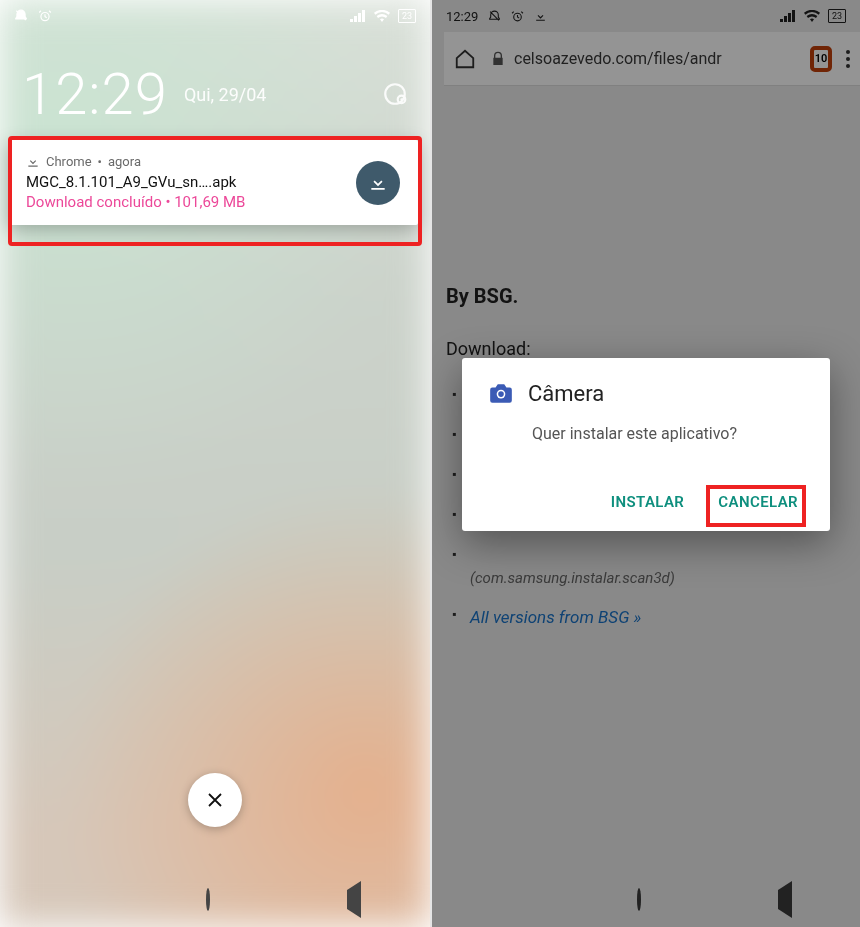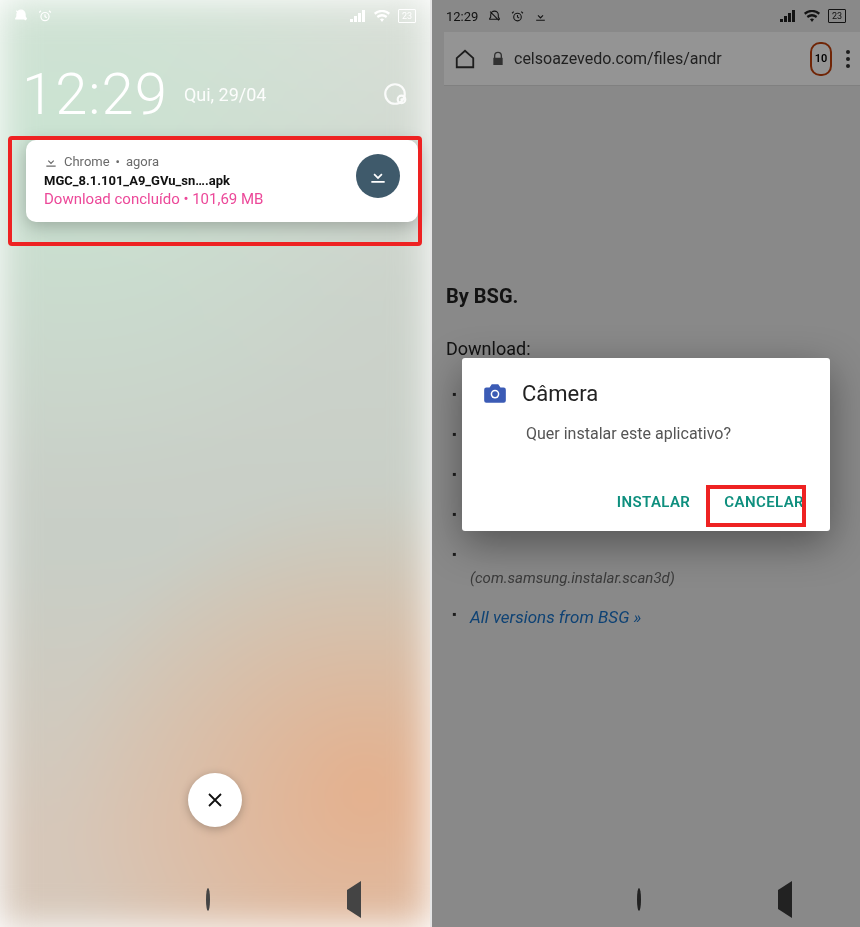--- a/index.html
+++ b/index.html
@@ -36,32 +36,32 @@
 
   .clock-row {
     position:absolute; top:60px; left:22px; right:22px;
     display:flex; align-items:center; color:#fff;
   }
   .clock { font-size:58px; font-weight:300; letter-spacing:1px; }
   .date  { font-size:18px; margin-left:16px; font-weight:400; opacity:.95; }
   .lock-side-icon { margin-left:auto; font-size:22px; opacity:.9; position:relative; }
 
   .notif-card {
-    position:absolute; top:140px; left:26px; right:12px;
-    background:#fff; border-radius:10px; padding:14px 18px;
+    position:absolute; top:140px; left:8px; right:12px;
+    background:#fff; border-radius:2px; padding:14px 18px;
     box-shadow:0 4px 18px rgba(0,0,0,.25);
-    display:flex; gap:12px;
+    display:flex; align-items:center; gap:12px;
   }
   .notif-highlight {
     position:absolute; top:136px; left:8px; right:8px; height:110px;
     border:4px solid #e22; border-radius:4px; pointer-events:none;
   }
   .notif-main { flex:1; min-width:0; }
   .notif-header { display:flex; align-items:center; gap:6px; color:#6a6a6a; font-size:13px; }
-  .notif-title  { font-size:13px; font-weight:700; color:#111; margin-top:4px; white-space:nowrap; overflow:hidden; text-overflow:ellipsis; }
+  .notif-title  { font-size:15px; font-weight:400; color:#111; margin-top:4px; white-space:nowrap; overflow:hidden; text-overflow:ellipsis; }
   .notif-sub    { font-size:15px; color:#ec4899; margin-top:2px; }
   .notif-action {
     width:44px; height:44px; border-radius:50%; background:#3f5a6b;
     display:flex; align-items:center; justify-content:center; color:#fff; flex-shrink:0;
   }
 
   .close-btn {
     position:absolute; bottom:100px; left:50%; transform:translateX(-50%);
     width:54px; height:54px; border-radius:50%; background:#fff;
     display:flex; align-items:center; justify-content:center;
@@ -80,21 +80,21 @@
 
   
   .right-bg { position:absolute; inset:0; background:#ececec; }
   .appbar {
     position:absolute; top:32px; left:12px; right:0; height:54px;
     background:#fff; display:flex; align-items:center; padding:0 10px; gap:14px;
     border-bottom:1px solid #ddd;
   }
   .addr { flex:1; display:flex; align-items:center; gap:8px; color:#3a3a3a; font-size:16px; overflow:hidden; white-space:nowrap; }
   .tabcount {
-    width:22px; height:34px; border:2px solid #c2410c; border-radius:10px;
+    width:22px; height:26px; border:4px solid #c2410c; border-radius:5px;
     display:flex; align-items:center; justify-content:center; font-size:11px; font-weight:600;
   }
   .kebab { display:flex; flex-direction:column; gap:3px; }
   .kebab span { width:4px; height:4px; background:#333; border-radius:50%; }
 
   .page {
     position:absolute; top:86px; left:0; right:0; bottom:56px;
     padding:18px 14px; font-size:17px; color:#222;
   }
   .page h3 { font-size:20px; font-weight:700; margin-top:180px; }
@@ -103,21 +103,21 @@
   .page li { position:relative; padding:10px 0 10px 24px; color:#555; }
   .page li::before { content:"▪"; position:absolute; left:6px; color:#333; font-size:12px; }
   .page .pkg { font-style:italic; color:#666; font-size:15px; }
   .page .link { color:#1a73c8; font-style:italic; }
 
   .scrim { position:absolute; inset:0; background:rgba(0,0,0,.42); }
 
   .dialog {
     position:absolute; left:30px; right:30px; top:358px;
     background:#fff; border-radius:3px; box-shadow:0 12px 40px rgba(0,0,0,.4);
-    padding:22px 20px 10px;
+    padding:22px 26px 10px;
   }
   .dlg-title { display:flex; align-items:center; gap:14px; font-size:22px; color:#222; }
   .dlg-msg   { font-size:16px; color:#555; margin-top:18px;margin-left:44px; }
   .dlg-actions { display:flex; justify-content:flex-end; gap:22px; margin-top:40px; }
   .dlg-btn { color:#0e8f7e; font-weight:600; font-size:15px; letter-spacing:.4px; padding:10px 6px; cursor:pointer; }
   .install-highlight {
     position:absolute; right:24px; bottom:4px; width:100px; height:42px;
     border:4px solid #e22; pointer-events:none;
   }
 

